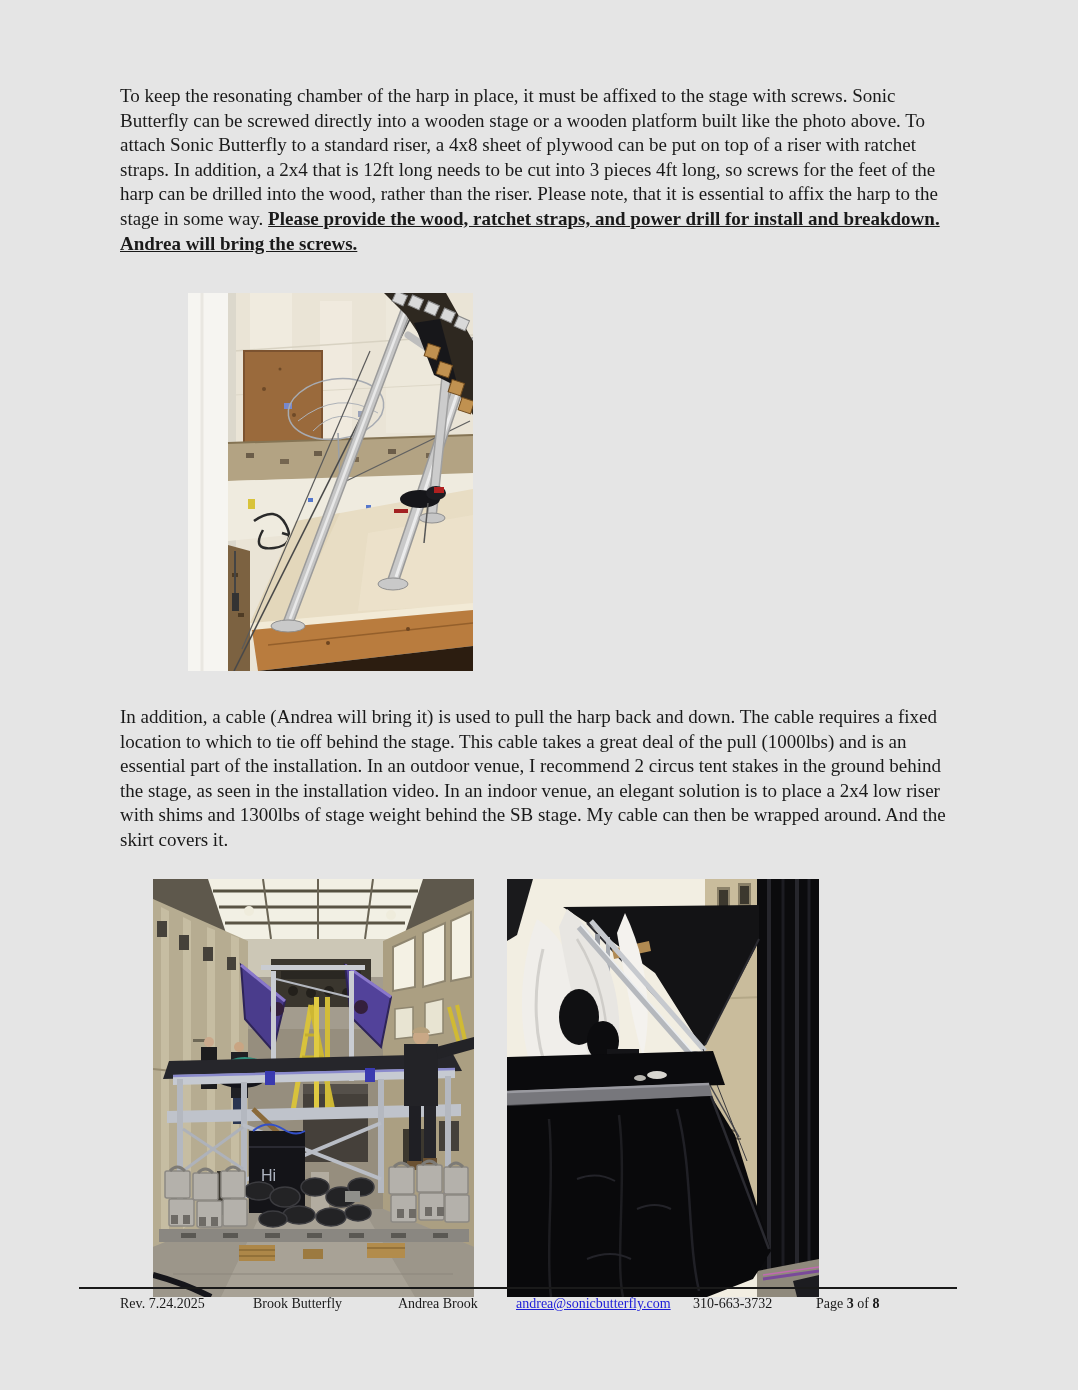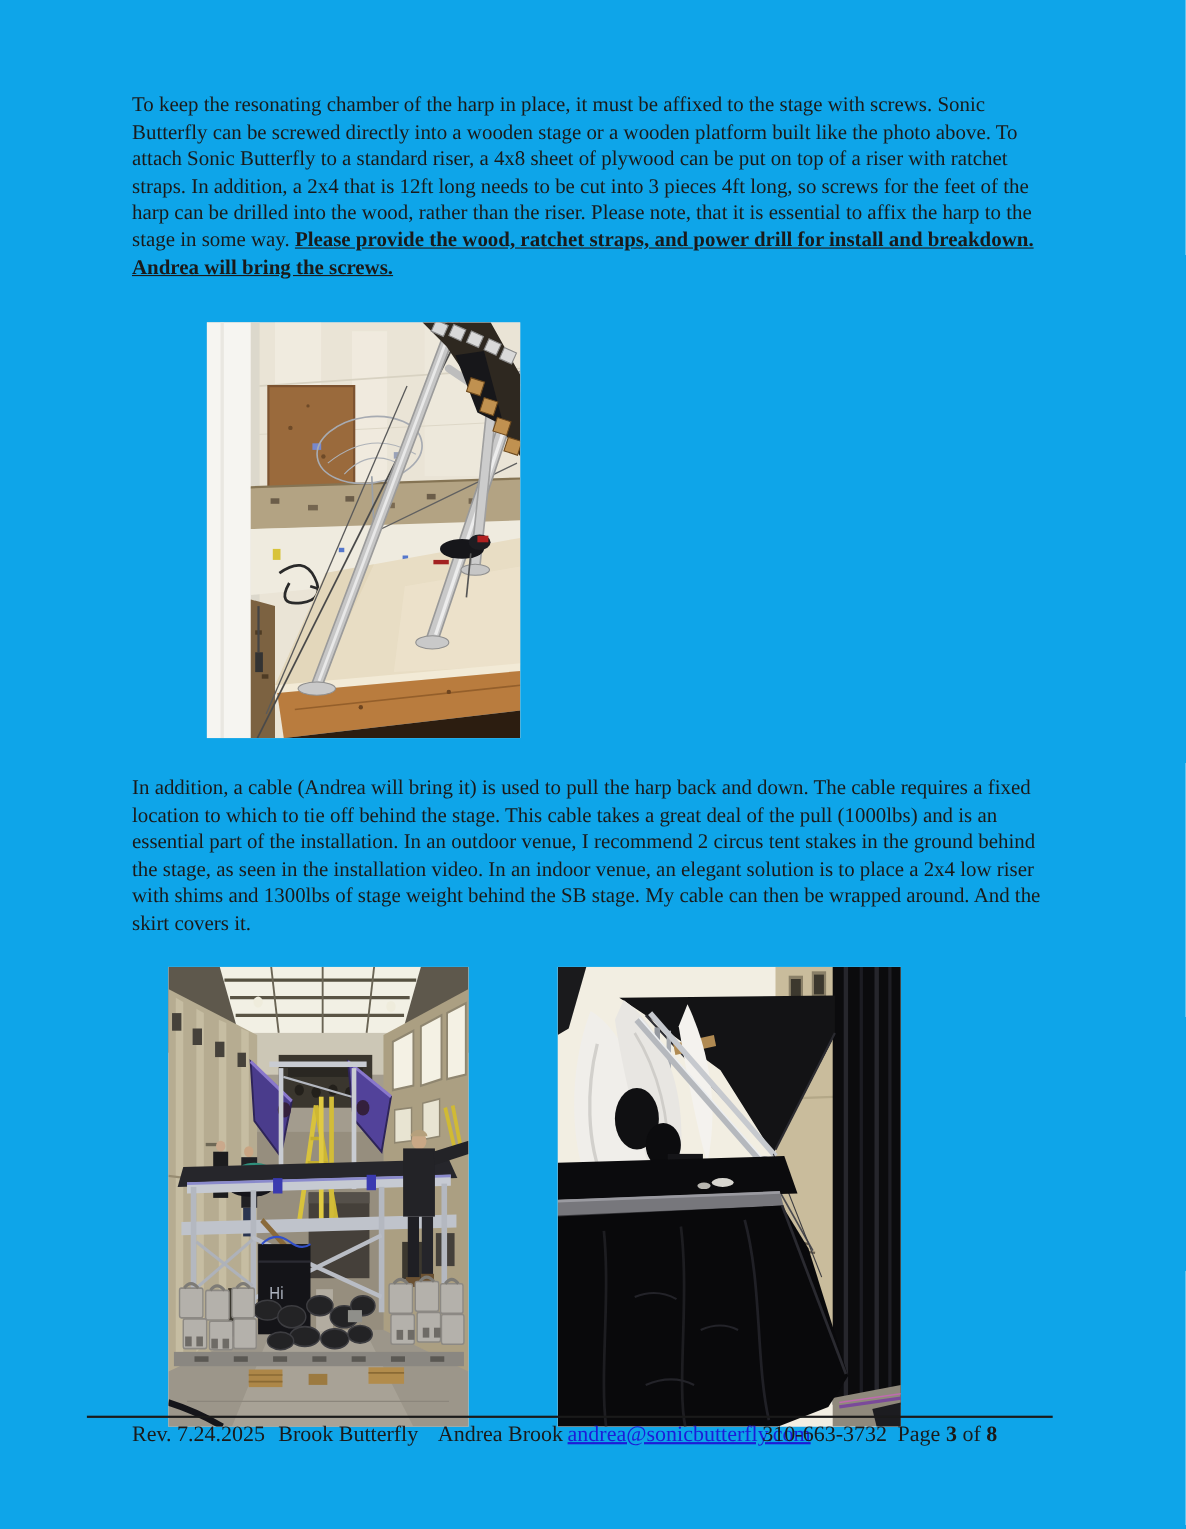--- a/index.html
+++ b/index.html
@@ -1,19 +1,19 @@
 <!DOCTYPE html>
 <html><head>
 <meta charset="utf-8">
 <style>
   html,body{margin:0;padding:0;background:#ffffff;}
   .page{
     position:relative;
     width:1078px;height:1390px;
-    background:#0ea5e9;
+    background:#e5e5e5;
     font-family:"Liberation Serif", serif;
     color:#1a1a1a;
     overflow:hidden;
   }
   .para{
     position:absolute;
     left:120px;
     width:842px;
     font-size:19px;
     line-height:24.6px;
@@ -23,29 +23,29 @@
   #para1{top:84px;}
   #para2{top:705px;font-family:Liberation Serif, serif;}
   .emphasis{font-weight:bold;text-decoration:underline;}
   .photo{
     position:absolute;
     overflow:hidden;
     background:#ddd;
   }
   .photo svg{display:block;width:100%;height:100%;}
   #photo-top{left:148px;top:277px;width:285px;height:378px;}
-  #photo-bl{left:113px;top:863px;width:273px;height:418px;}
+  #photo-bl{left:113px;top:863px;width:321px;height:418px;}
   #photo-br{left:467px;top:863px;width:312px;height:418px;}
   .footer-rule{
     position:absolute;left:79px;top:1287px;width:878px;height:2px;
     background:#1a1a1a;
   }
   .fitem{
     position:absolute;top:1294px;
-    font-size:20px;line-height:20px;color:#1a1a1a;
+    font-size:14px;line-height:20px;color:#1a1a1a;
     white-space:nowrap;
   }
   #f-rev{left:120px;}
   #f-company{left:253px;}
   #f-name{left:398px;}
   #f-email{left:516px;color:#1c1cd8;text-decoration:underline;cursor:pointer;}
   #f-phone{left:693px;}
   #f-page{left:816px;}
   .b{font-weight:bold;}
 </style>

